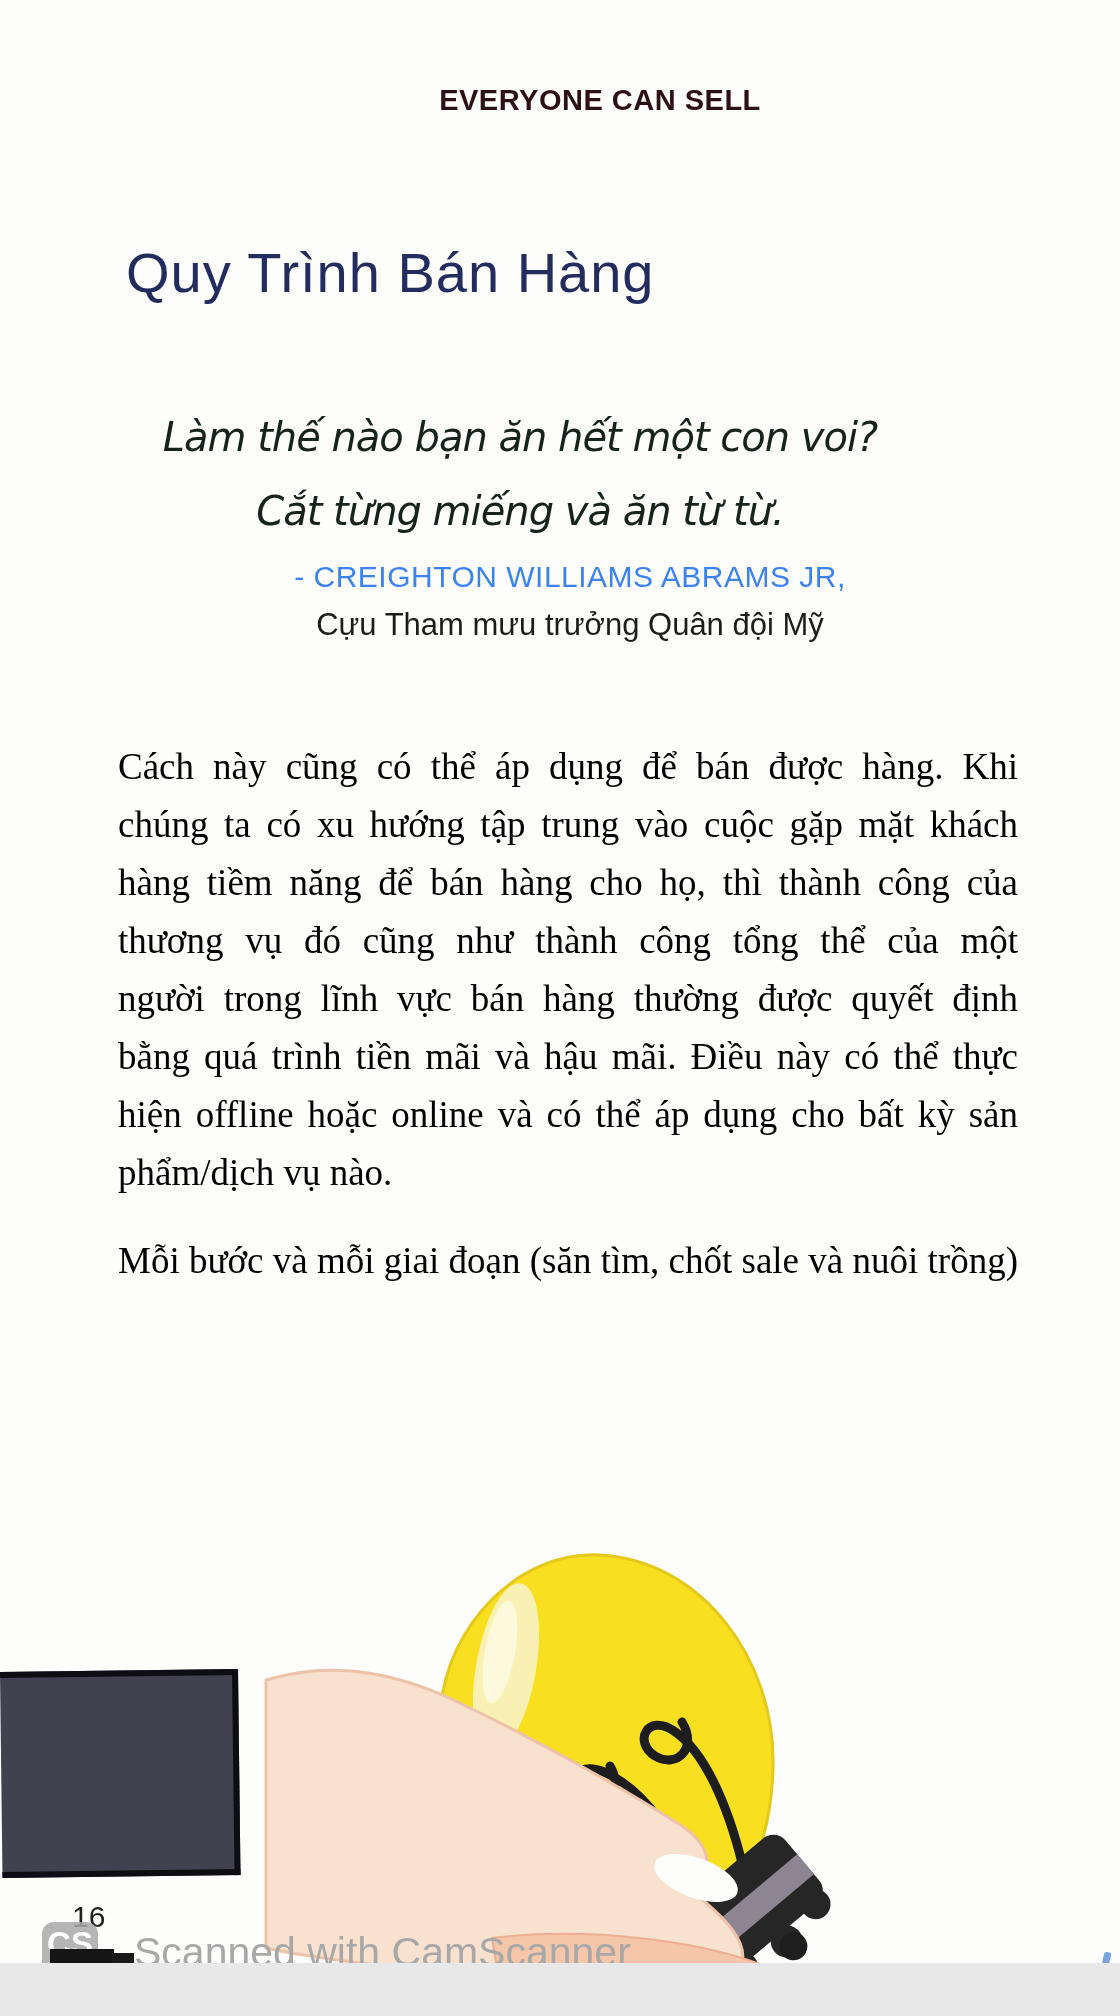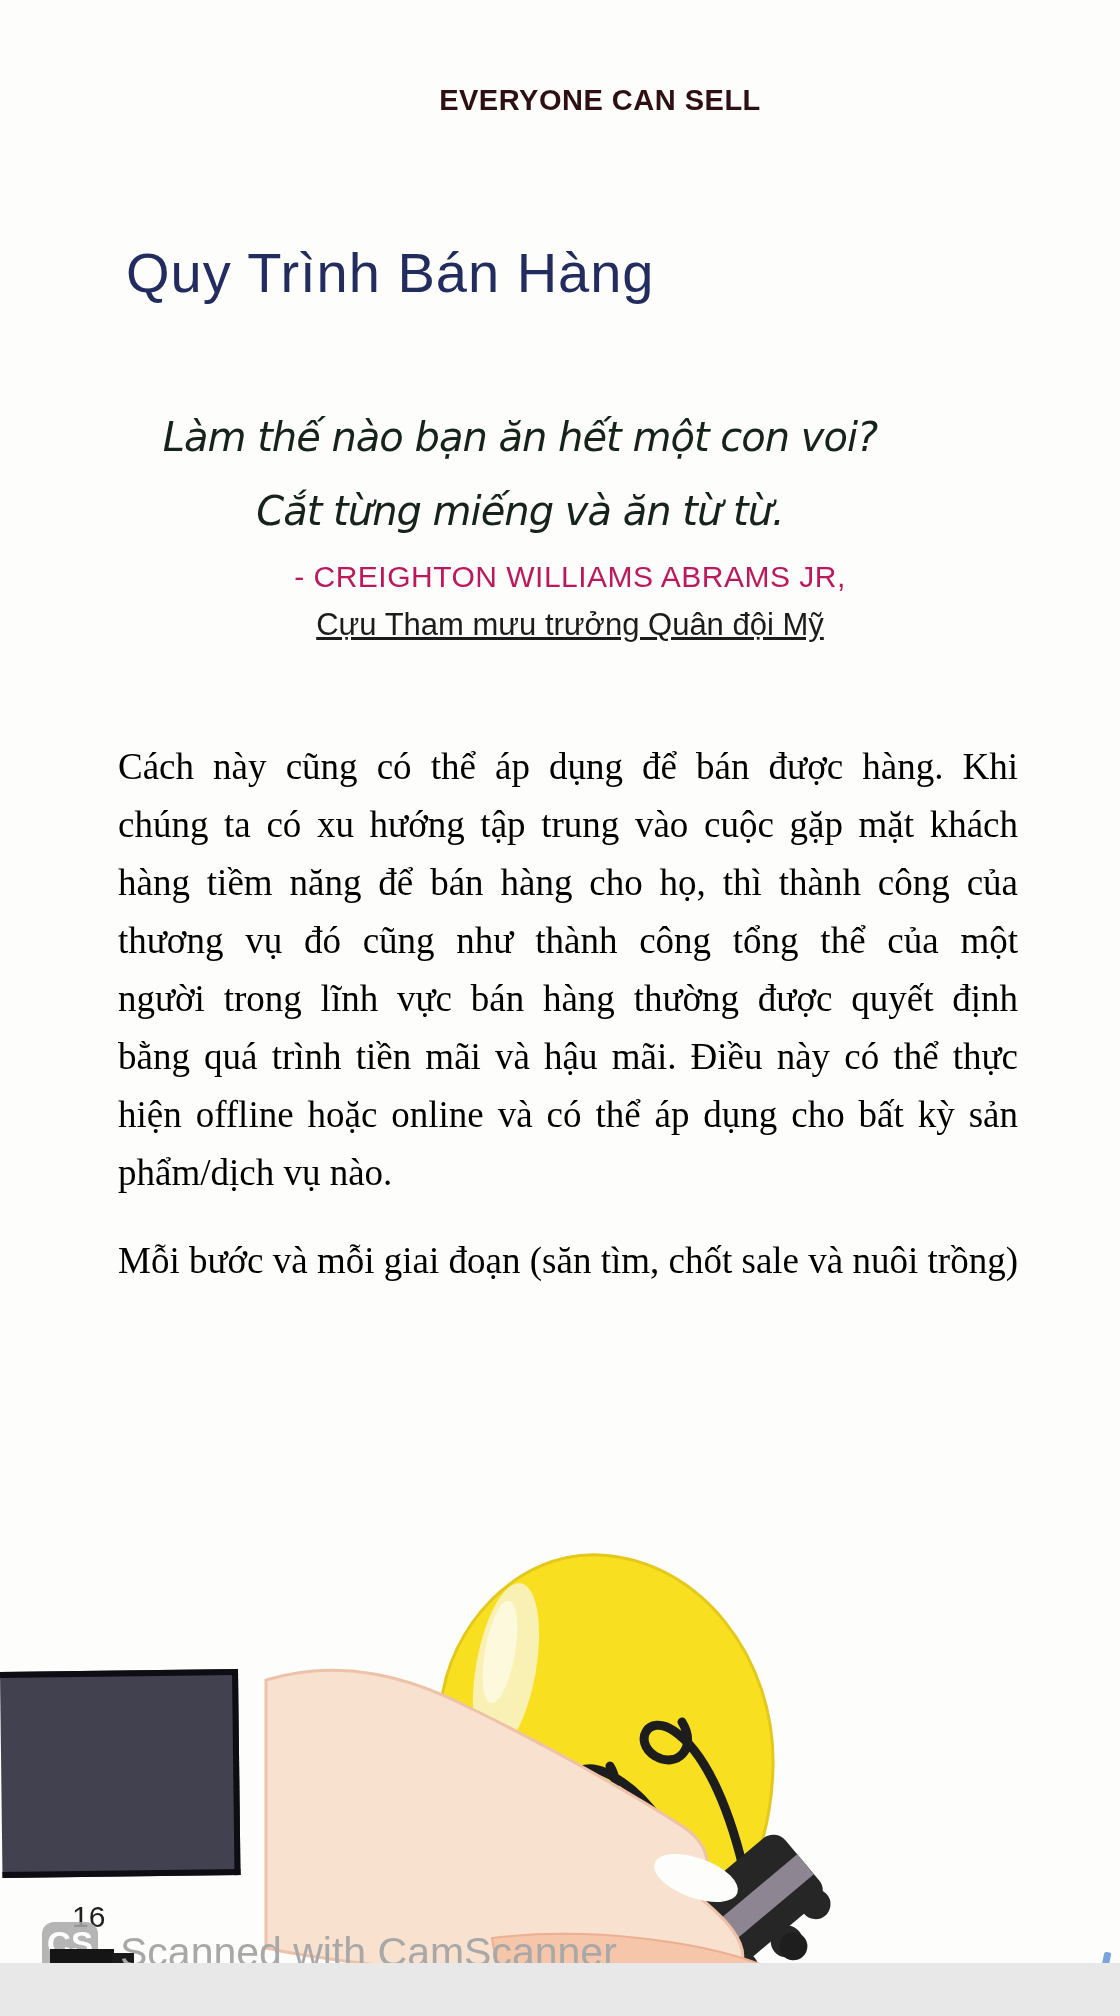--- a/index.html
+++ b/index.html
@@ -22,24 +22,24 @@
   }
   
   .quote-block{position:absolute;left:70px;top:400px;width:900px;text-align:center;}
   .q-line{
     font-family:"DejaVu Sans",sans-serif;font-style:italic;
     font-size:40px;line-height:74px;color:#16231a;letter-spacing:-1px;
   }
   .q-attrs{margin-left:100px;}
   .q-attr1{
     font-family:"Liberation Sans",sans-serif;font-size:30px;line-height:46px;
-    margin-top:6px;color:#be185d;letter-spacing:.5px;
+    margin-top:6px;color:#3b82f6;letter-spacing:.5px;
   }
   .q-attr2{
-    font-family:"Liberation Sans",sans-serif;font-size:31px;line-height:50px;color:#1c1c1c;text-decoration:underline;
+    font-family:"Liberation Sans",sans-serif;font-size:31px;line-height:50px;color:#1c1c1c;
   }
   
   .body-text{position:absolute;left:118px;top:738px;width:900px;}
   .para{margin:0 0 30px 0;}
   .bline{
     font-size:37px;line-height:58px;white-space:nowrap;color:#000000;
   }
   .bline.jl{white-space:normal;text-align:justify;text-align-last:justify;}
   
   .illustration{position:absolute;left:0;top:1540px;width:1120px;height:476px;}
@@ -56,21 +56,21 @@
   }
   .cs-logo{
     position:absolute;left:42px;top:1922px;width:56px;height:54px;
     background:#a9a9a9;opacity:.85;border-radius:12px;
     font-family:"Liberation Sans",sans-serif;font-weight:bold;
     font-size:33px;color:#ffffff;text-align:center;line-height:44px;
   }
   .black-bar{position:absolute;left:50px;top:1949px;width:64px;height:26px;background:#151515;}
   .black-bar-tail{position:absolute;left:112px;top:1953px;width:22px;height:19px;background:#1a1a1a;}
   .watermark-text{
-    position:absolute;left:120px;top:1929px;
+    position:absolute;left:134px;top:1929px;
     font-family:"Liberation Sans",sans-serif;font-size:41px;color:#a8a8a8;
   }
   .blue-tick{
     position:absolute;left:1102px;top:1952px;width:7px;height:24px;
     background:#6c9bd8;border-radius:2px;transform:rotate(12deg);opacity:.9;
   }
 </style>
 </head>
 <body>
 

